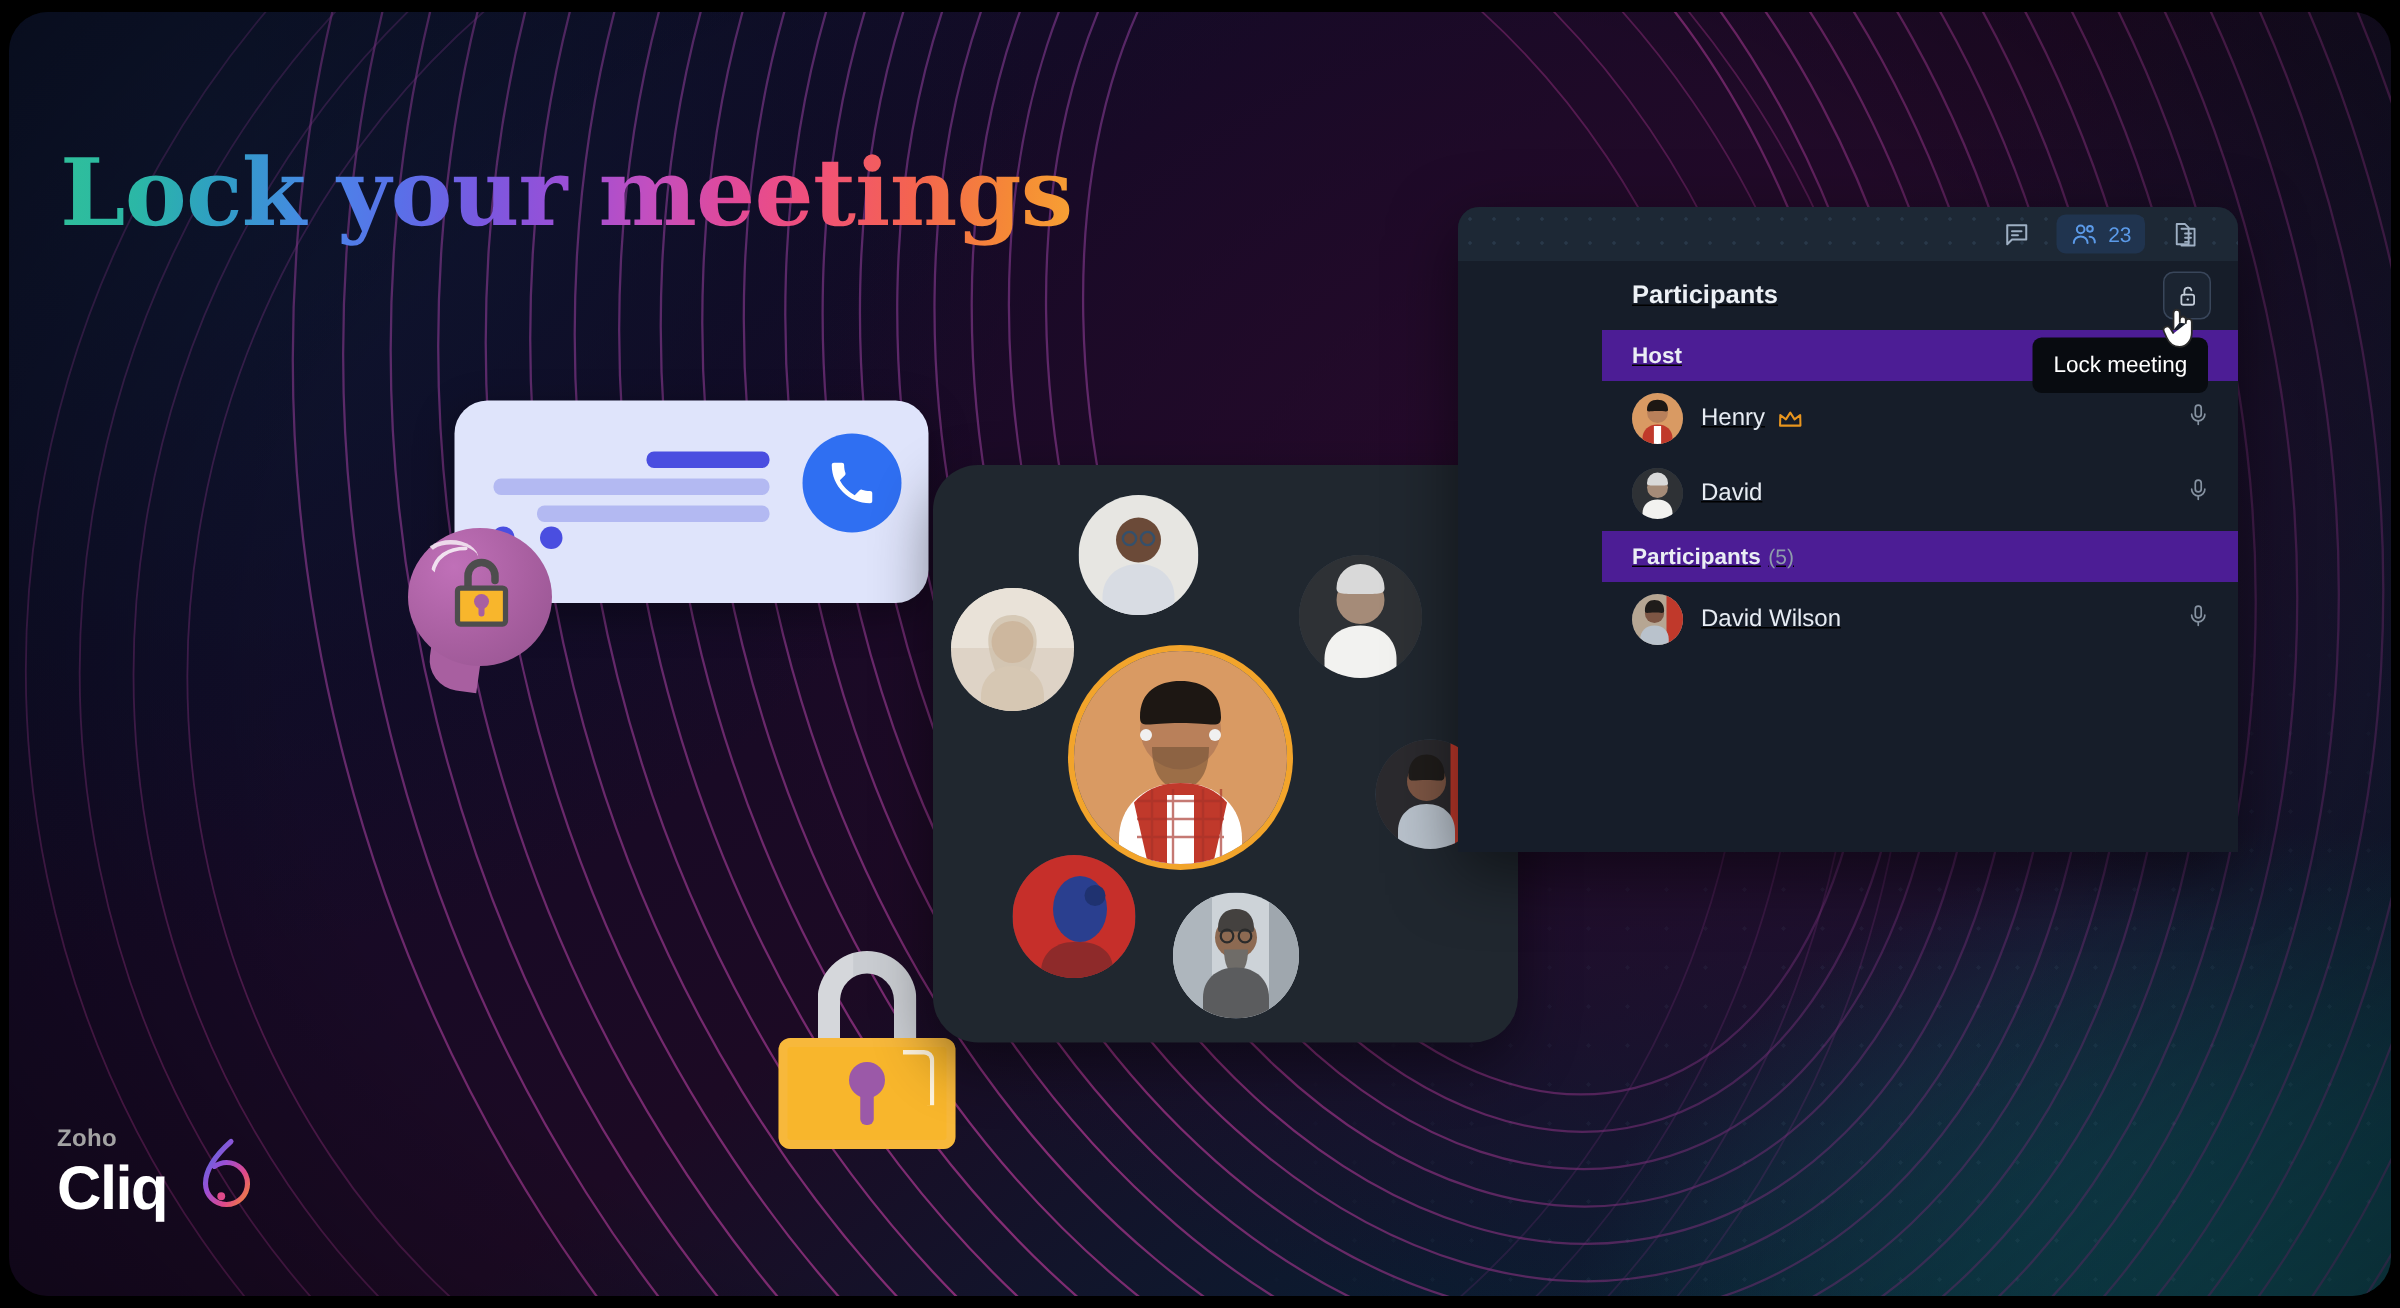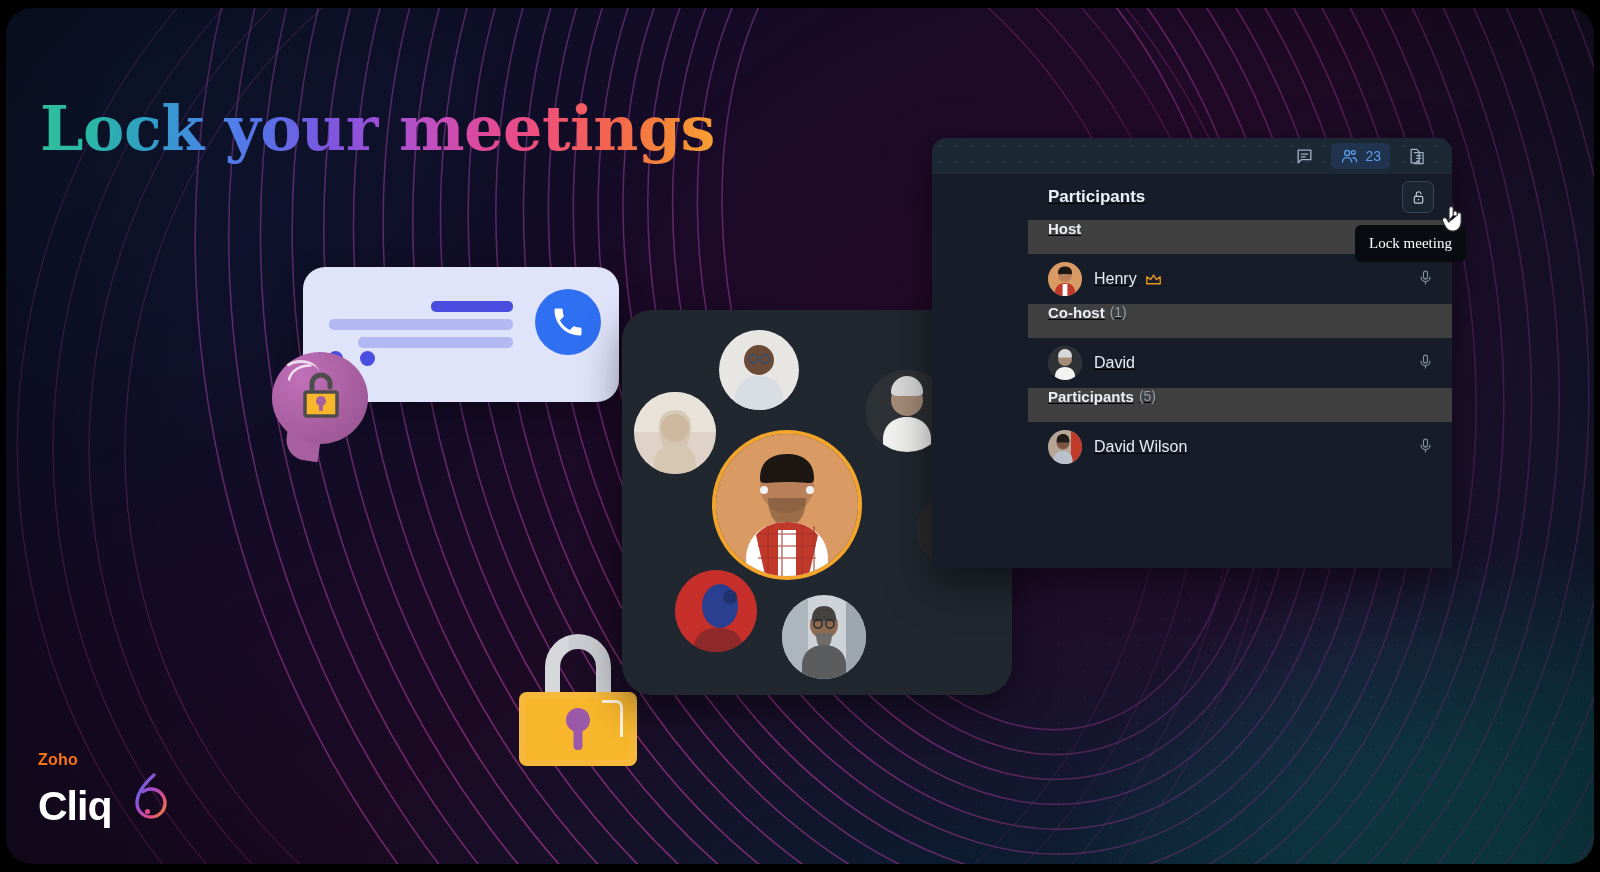--- a/index.html
+++ b/index.html
@@ -208,21 +208,21 @@
     position: absolute;
     border-radius: 50%;
     overflow: hidden;
     background: #3a4654;
   }
   .avatar .ph { position: absolute; inset: 0; }
 
   
   .meeting-window {
     position: absolute;
-    left: 932px; top: 138px;
+    left: 972px; top: 138px;
     width: 520px; height: 430px;
     background: #161d29;
     border-radius: 14px 14px 0 0;
     overflow: hidden;
     box-shadow: 0 14px 44px rgba(0,0,0,0.5);
   }
   .mw-topbar {
     position: absolute;
     left: 0; top: 0;
     width: 100%; height: 36px;
@@ -290,23 +290,23 @@
   }
   .lock-btn {
     width: 30px; height: 30px;
     border: 1px solid #39465a;
     border-radius: 7px;
     display: flex; align-items: center; justify-content: center;
     background: #1b2431;
     cursor: pointer;
   }
   .section-head {
-    background: #404040;
+    background: #4c1d95;
     height: 34px;
-    display: flex; 
+    display: flex; align-items: center;
     padding-left: 20px;
     color: #eaeef4;
     font-size: 15px;
     font-weight: bold;
   }
   .section-head .count {
     color: #8e9bab;
     font-weight: normal;
     margin-left: 5px;
     font-size: 14px;
@@ -337,45 +337,44 @@
   .tooltip {
     position: absolute;
     left: 1355px; top: 225px;
     background: #080b10;
     color: #ffffff;
     font-size: 15px;
     padding: 10px 14px;
     border-radius: 6px;
     white-space: nowrap;
     z-index: 40;
-    font-family: Liberation Serif, serif;
   }
   .cursor {
     position: absolute;
     left: 1440px; top: 203px;
     width: 26px; height: 30px;
     z-index: 45;
     pointer-events: none;
   }
 
   
   .logo {
     position: absolute;
     left: 38px; top: 752px;
     display: flex;
     align-items: flex-end;
     gap: 12px;
   }
   .logo-text { line-height: 1; }
   .logo-zoho {
-    color: #f97316;
+    color: #a3a3a3;
     font-size: 16px;
     font-weight: bold;
     letter-spacing: 0.2px;
-    margin-bottom: 18px;
+    margin-bottom: 4px;
   }
   .logo-cliq {
     color: #ffffff;
     font-size: 41px;
     font-weight: bold;
     letter-spacing: -1px;
   }
   .logo-mark { margin-bottom: 2px; }
 </style>
 </head>
@@ -603,24 +602,20 @@
         <span class="row-spacer"></span>
         <span class="mic">
           <svg width="17" height="17" viewBox="0 0 24 24" fill="none" stroke="#9aa7b6" stroke-width="1.6" stroke-linecap="round">
             <rect x="9.2" y="3" width="5.6" height="11" rx="2.8"></rect>
               <path d="M5.8 11.5a6.2 6.2 0 0 0 12.4 0"></path>
               <path d="M12 17.7V21"></path>
           </svg>
         </span>
       </div>
 
-      <div class="section-head">
-        <span>Co-host</span>
-        <span class="count">(1)</span>
-      </div>
       <div class="row">
         <div class="row-avatar">
           <svg viewBox="0 0 34 34">
               <rect width="34" height="34" fill="#2e3135"></rect>
               <circle cx="17" cy="13" r="7" fill="#a58b78"></circle>
               <path d="M10 10a7 7 0 0 1 14 0c0 2-1.4 1.6-7 1.6S10 12 10 10z" fill="#d9d9d9"></path>
               <path d="M17 21c-6.5 0-10 4.2-10 9.2V34h20v-3.8c0-5-3.5-9.2-10-9.2z" fill="#f2f2f0"></path>
             </svg>
         </div>
         <span class="row-name">David</span>

